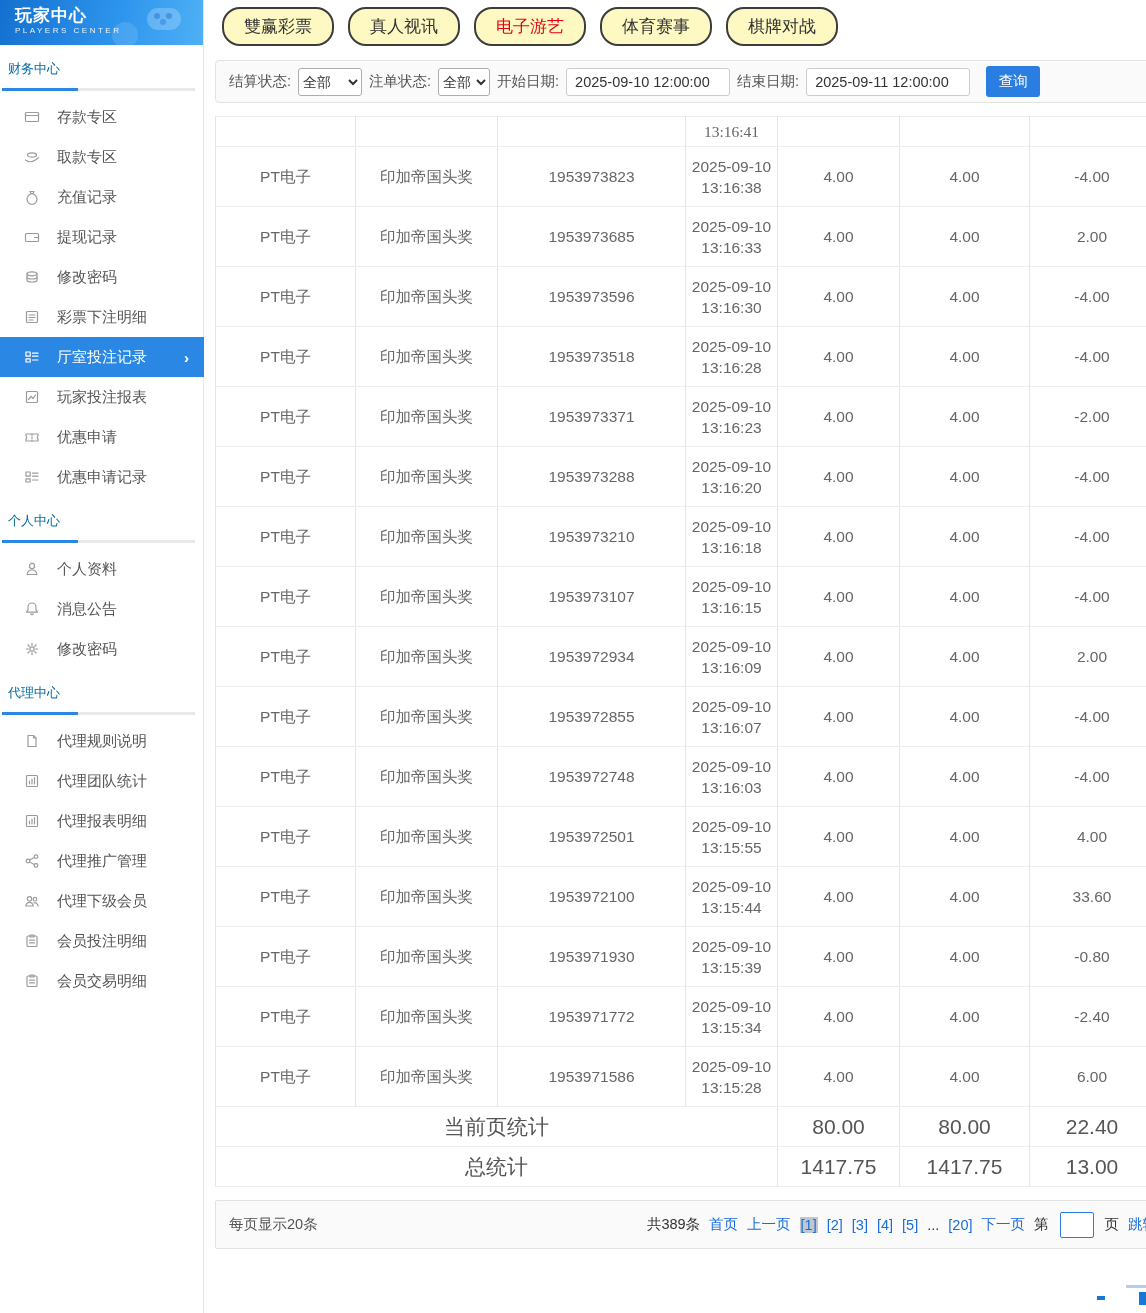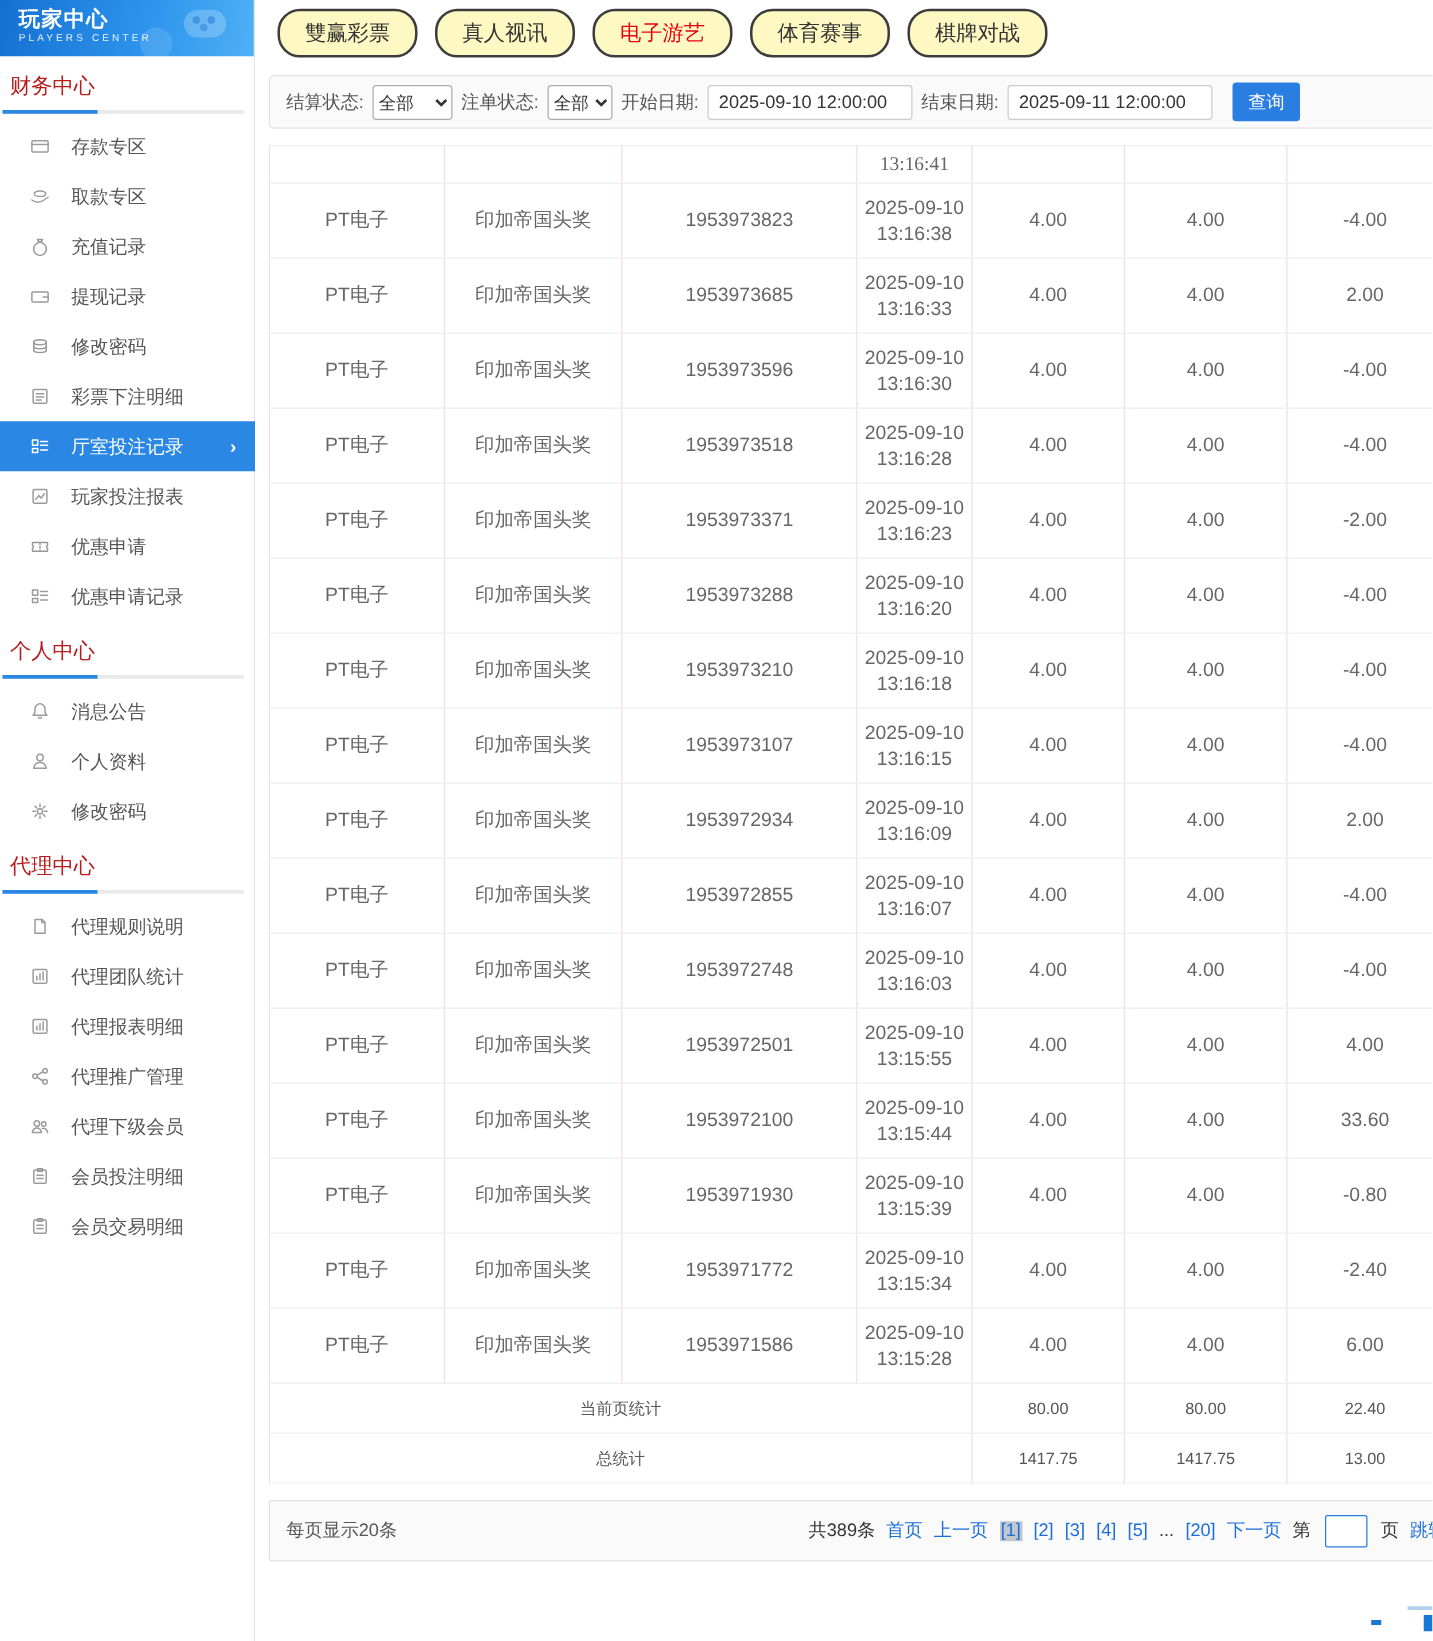--- a/index.html
+++ b/index.html
@@ -15,21 +15,21 @@
   .logo-title{font-size:17px;font-weight:bold;letter-spacing:1px;line-height:21px;}
   .logo-sub{font-size:8px;letter-spacing:2.5px;color:rgba(255,255,255,.9);}
   .logo-deco{position:absolute;right:18px;top:4px;width:38px;height:38px;}
   .logo-deco::before{content:"";position:absolute;left:0;top:4px;width:34px;height:22px;
     border-radius:12px;background:rgba(255,255,255,.22);}
   .logo-deco::after{content:"";position:absolute;left:7px;top:9px;width:6px;height:6px;
     border-radius:50%;background:rgba(40,120,210,.55);box-shadow:12px 0 0 rgba(40,120,210,.55),6px 6px 0 rgba(40,120,210,.45);}
   .logo-circle{position:absolute;left:112px;top:22px;width:26px;height:26px;border-radius:50%;
     background:rgba(255,255,255,.12);}
 
-  .section-title{margin:13px 0 0 8px;font-size:17px;color:#b91c1c;line-height:22px;}
+  .section-title{margin:13px 0 0 8px;font-size:13px;color:#0369a1;line-height:22px;}
   .section-underline{margin:8px 0 6px 2px;height:3px;width:193px;background:#e9e9e9;position:relative;}
   .section-underline span{position:absolute;left:0;top:0;height:3px;width:76px;background:#2b87e4;}
 
   .side-item{display:flex;align-items:center;height:40px;padding-left:24px;gap:17px;
     color:#555;font-size:15px;cursor:pointer;position:relative;box-sizing:border-box;}
   .side-item svg{flex:0 0 16px;}
   .side-item.active{background:#2b87e4;color:#fff;width:204px;}
   .side-item .arrow{position:absolute;right:15px;font-size:15px;color:#fff;font-weight:bold;}
 
   
@@ -55,21 +55,21 @@
 
   
   .table-wrap{margin:13px 0 0 11px;width:931px;overflow:hidden;}
   table{border-collapse:collapse;table-layout:fixed;width:939px;}
   col.c1{width:140px}col.c2{width:142px}col.c3{width:188px}col.c4{width:92px}
   col.c5{width:122px}col.c6{width:130px}col.c7{width:125px}
   td{border:1px solid;border-color:#ededed #f3dddd;text-align:center;color:#666;
     font-size:15.5px;padding:0 2px;box-sizing:border-box;}
   tr.partial td{height:30px;font-family:Liberation Serif, serif;}
   tr.datarow td{height:60px;line-height:21px;}
-  tr.sumrow td{height:40px;font-size:13px;color:#555;}
+  tr.sumrow td{height:40px;font-size:21px;color:#555;}
 
   
   .pagination{margin:13px 0 0 11px;width:948px;height:49px;background:#fafafa;
     border:1px solid #e2e2e2;border-radius:2px;display:flex;align-items:center;
     justify-content:space-between;padding:0 5px 0 13px;box-sizing:border-box;
     font-size:14.5px;color:#555;white-space:nowrap;overflow:hidden;}
   .pager{display:flex;align-items:center;gap:9px;color:#333;}
   .plink{color:#1a6edc;cursor:pointer;text-decoration:none;}
   .pcur{background:#c2c7ce;color:#1a6edc;padding:0 1px;}
   .jump-input{width:28px;height:22px;border:1px solid #2a7de1;border-radius:2px;margin:0 2px;}
@@ -169,31 +169,31 @@
             <path d="M8.5 4.2h5.5M8.5 7.2h5.5M8.5 11h5.5"></path>
           </svg>
           <span>优惠申请记录</span>
         </div>
         <div class="section-title">个人中心</div>
         <div class="section-underline">
           <span></span>
         </div>
         <div class="side-item">
           <svg width="16" height="16" viewBox="0 0 16 16" fill="none" stroke="#9b9b9b" stroke-width="1.2" stroke-linejoin="round" stroke-linecap="round">
+            <circle cx="8" cy="5" r="2.6"></circle>
+            <path d="M3 13.5c.6-3 2.6-4.5 5-4.5s4.4 1.5 5 4.5z"></path>
+          </svg>
+          <span>个人资料</span>
+        </div>
+        <div class="side-item">
+          <svg width="16" height="16" viewBox="0 0 16 16" fill="none" stroke="#9b9b9b" stroke-width="1.2" stroke-linejoin="round" stroke-linecap="round">
             <path d="M8 2a4 4 0 0 1 4 4v3l1.5 2.2h-11L4 9V6a4 4 0 0 1 4-4z"></path>
             <path d="M6.8 12.8a1.3 1.3 0 0 0 2.4 0"></path>
           </svg>
           <span>消息公告</span>
-        </div>
-        <div class="side-item">
-          <svg width="16" height="16" viewBox="0 0 16 16" fill="none" stroke="#9b9b9b" stroke-width="1.2" stroke-linejoin="round" stroke-linecap="round">
-            <circle cx="8" cy="5" r="2.6"></circle>
-            <path d="M3 13.5c.6-3 2.6-4.5 5-4.5s4.4 1.5 5 4.5z"></path>
-          </svg>
-          <span>个人资料</span>
         </div>
         <div class="side-item">
           <svg width="16" height="16" viewBox="0 0 16 16" fill="none" stroke="#9b9b9b" stroke-width="1.2" stroke-linejoin="round" stroke-linecap="round">
             <circle cx="8" cy="8" r="2.1"></circle>
             <path d="M8 2.3v2M8 11.7v2M2.3 8h2M11.7 8h2M4 4l1.4 1.4M10.6 10.6L12 12M12 4l-1.4 1.4M5.4 10.6L4 12"></path>
           </svg>
           <span>修改密码</span>
         </div>
         <div class="section-title">代理中心</div>
         <div class="section-underline">

